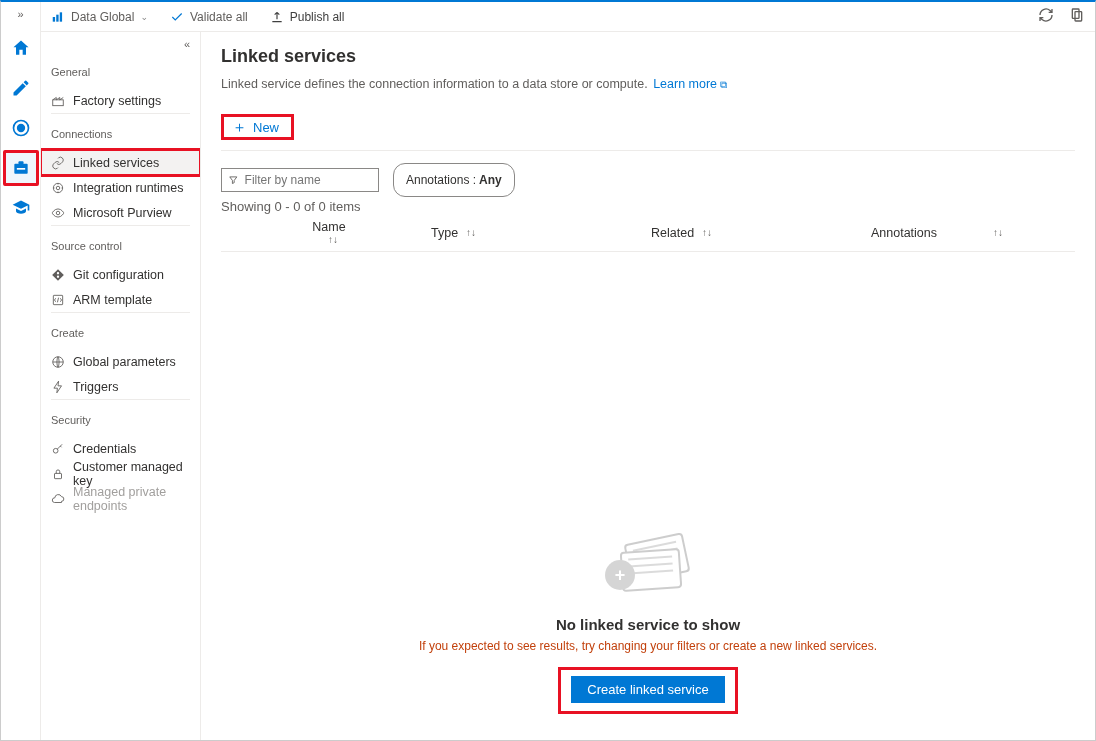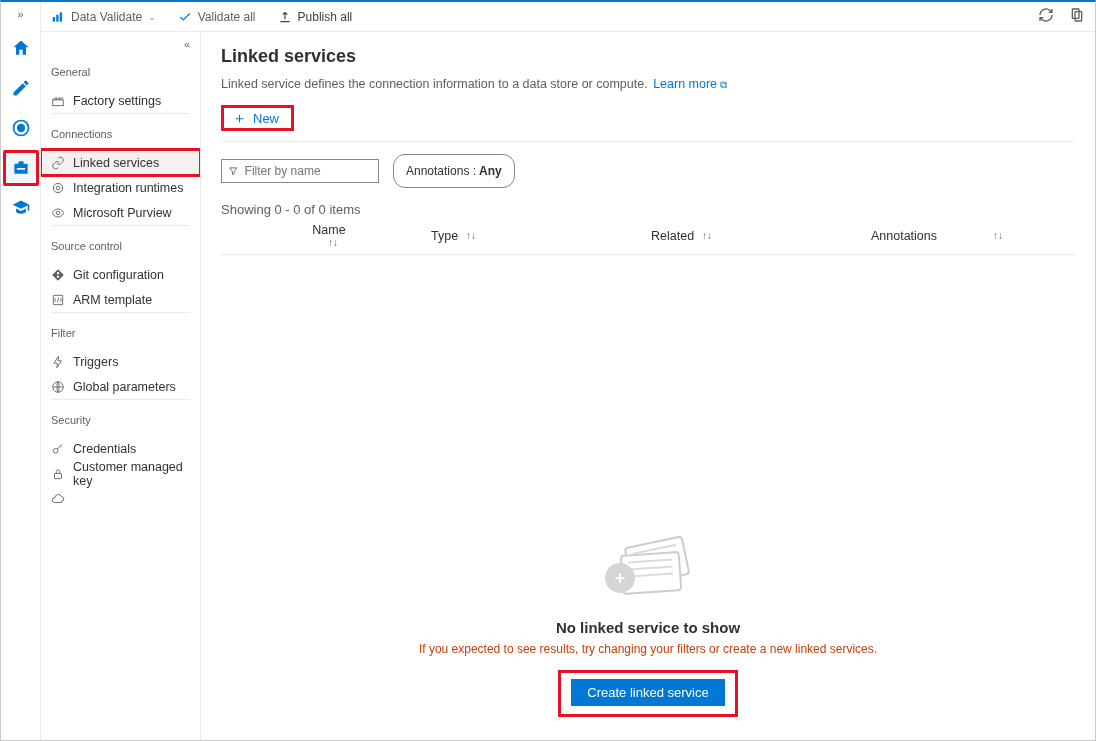--- a/index.html
+++ b/index.html
@@ -91,34 +91,34 @@
   .side-item.active { background: #f3f2f1; }
   .side-item.boxed { outline: 3px solid #e81123; outline-offset: -1px; }
   
   .main {
     position: absolute;
     left: 200px; right: 0; top: 30px; bottom: 0;
     padding: 14px 20px;
     overflow: auto;
   }
   .main h1 { font-size: 18px; font-weight: 600; margin-bottom: 10px; }
-  .main .desc { font-size: 12.5px; color: #605e5c; margin-bottom: 14px; }
+  .main .desc { font-size: 12.5px; color: #605e5c; margin-bottom: 23px; }
   .main .desc a { color: #0078d4; text-decoration: none; margin-left: 2px;}
   .main .desc .ext { font-size: 10px; margin-left: 3px; }
   .new-btn {
     display: inline-flex; align-items: center;
     height: 26px; padding: 0 12px 0 8px;
     font-size: 13px;
     color: #0078d4;
     border: 3px solid #e81123;
     cursor: pointer;
   }
   .new-btn .plus { font-size: 15px; margin-right: 6px; font-weight: 300;}
   .toolbar-divider { height: 1px; background: #edebe9; margin: 10px 0 12px; }
-  .filter-row { display: flex; align-items: center; gap: 14px; margin-bottom: 14px;}
+  .filter-row { display: flex; align-items: center; gap: 14px; margin-bottom: 2px;}
   .filter-input {
     display: flex; align-items: center;
     border: 1px solid #8a8886;
     height: 24px; width: 158px;
     padding: 0 6px;
     font-size: 12px; color: #605e5c;
   }
   .filter-input svg { width: 12px; height: 12px; margin-right: 6px; color: #605e5c;}
   .filter-input input { border: none; outline: none; font-size: 12px; width: 100%; background: transparent;}
   .ann-pill {
@@ -207,21 +207,21 @@
   </div>
 </div>
 
 <div class="top-bar">
   <div class="tb-item">
     <svg class="tb-icon df-icon" viewBox="0 0 24 24" fill="currentColor">
         <rect x="3" y="12" width="4" height="8"></rect>
         <rect x="9" y="8" width="4" height="12"></rect>
         <rect x="15" y="4" width="4" height="16"></rect>
       </svg>
-    <span>Data Validate</span>
+    <span>Data Global</span>
     <span class="chev">⌄</span>
   </div>
   <div class="tb-item">
     <svg class="tb-icon" viewBox="0 0 24 24" fill="none" stroke="#0078d4" stroke-width="2">
         <path d="M4 12l5 5L20 6"></path>
       </svg>
     <span>Validate all</span>
   </div>
   <div class="tb-item disabled">
     <svg class="tb-icon" viewBox="0 0 24 24" fill="none" stroke="currentColor" stroke-width="2">
@@ -294,35 +294,35 @@
   <div class="side-item">
     <svg class="si-icon" viewBox="0 0 24 24" fill="none" stroke="currentColor" stroke-width="1.5">
         <rect x="4" y="4" width="16" height="16" rx="1"></rect>
         <path d="M8 9l-2 3 2 3M16 9l2 3-2 3M13 8l-2 8"></path>
       </svg>
     <span>ARM template</span>
   </div>
   <div class="side-divider"></div>
 
   <div class="side-section">
-      <div class="side-section-label">Filter</div>
-    </div>
-  <div class="side-item">
-    <svg class="si-icon" viewBox="0 0 24 24" fill="none" stroke="currentColor" stroke-width="1.5">
-        <path d="M13 2L5 14h6l-1 8 8-12h-6l1-8z"></path>
-      </svg>
-    <span>Triggers</span>
-  </div>
+      <div class="side-section-label">Create</div>
+    </div>
   <div class="side-item">
     <svg class="si-icon" viewBox="0 0 24 24" fill="none" stroke="currentColor" stroke-width="1.5">
         <circle cx="12" cy="12" r="9"></circle>
         <path d="M3 12h18M12 3c2.5 3 2.5 15 0 18M12 3c-2.5 3-2.5 15 0 18"></path>
       </svg>
     <span>Global parameters</span>
   </div>
+  <div class="side-item">
+    <svg class="si-icon" viewBox="0 0 24 24" fill="none" stroke="currentColor" stroke-width="1.5">
+        <path d="M13 2L5 14h6l-1 8 8-12h-6l1-8z"></path>
+      </svg>
+    <span>Triggers</span>
+  </div>
   <div class="side-divider"></div>
 
   <div class="side-section">
       <div class="side-section-label">Security</div>
     </div>
   <div class="side-item">
     <svg class="si-icon" viewBox="0 0 24 24" fill="none" stroke="currentColor" stroke-width="1.5">
         <circle cx="8" cy="15" r="4"></circle>
         <path d="M11 12l8-8m-3 3l2 2"></path>
       </svg>
@@ -332,20 +332,21 @@
     <svg class="si-icon" viewBox="0 0 24 24" fill="none" stroke="currentColor" stroke-width="1.5">
         <rect x="6" y="11" width="12" height="9" rx="1"></rect>
         <path d="M9 11V8a3 3 0 016 0v3"></path>
       </svg>
     <span>Customer managed key</span>
   </div>
   <div class="side-item disabled">
     <svg class="si-icon" viewBox="0 0 24 24" fill="none" stroke="currentColor" stroke-width="1.5">
         <path d="M18 16a4 4 0 000-8 6 6 0 00-11.5 2A4 4 0 006 18h12z"></path>
       </svg>
+    <span>Managed private endpoints</span>
   </div>
 </div>
 
 <div class="main">
   <h1>Linked services</h1>
   <div class="desc">
     <span>Linked service defines the connection information to a data store or compute.</span>
     <a href="#"><span>Learn more</span><span class="ext">⧉</span></a>
   </div>
   <div class="new-btn">

